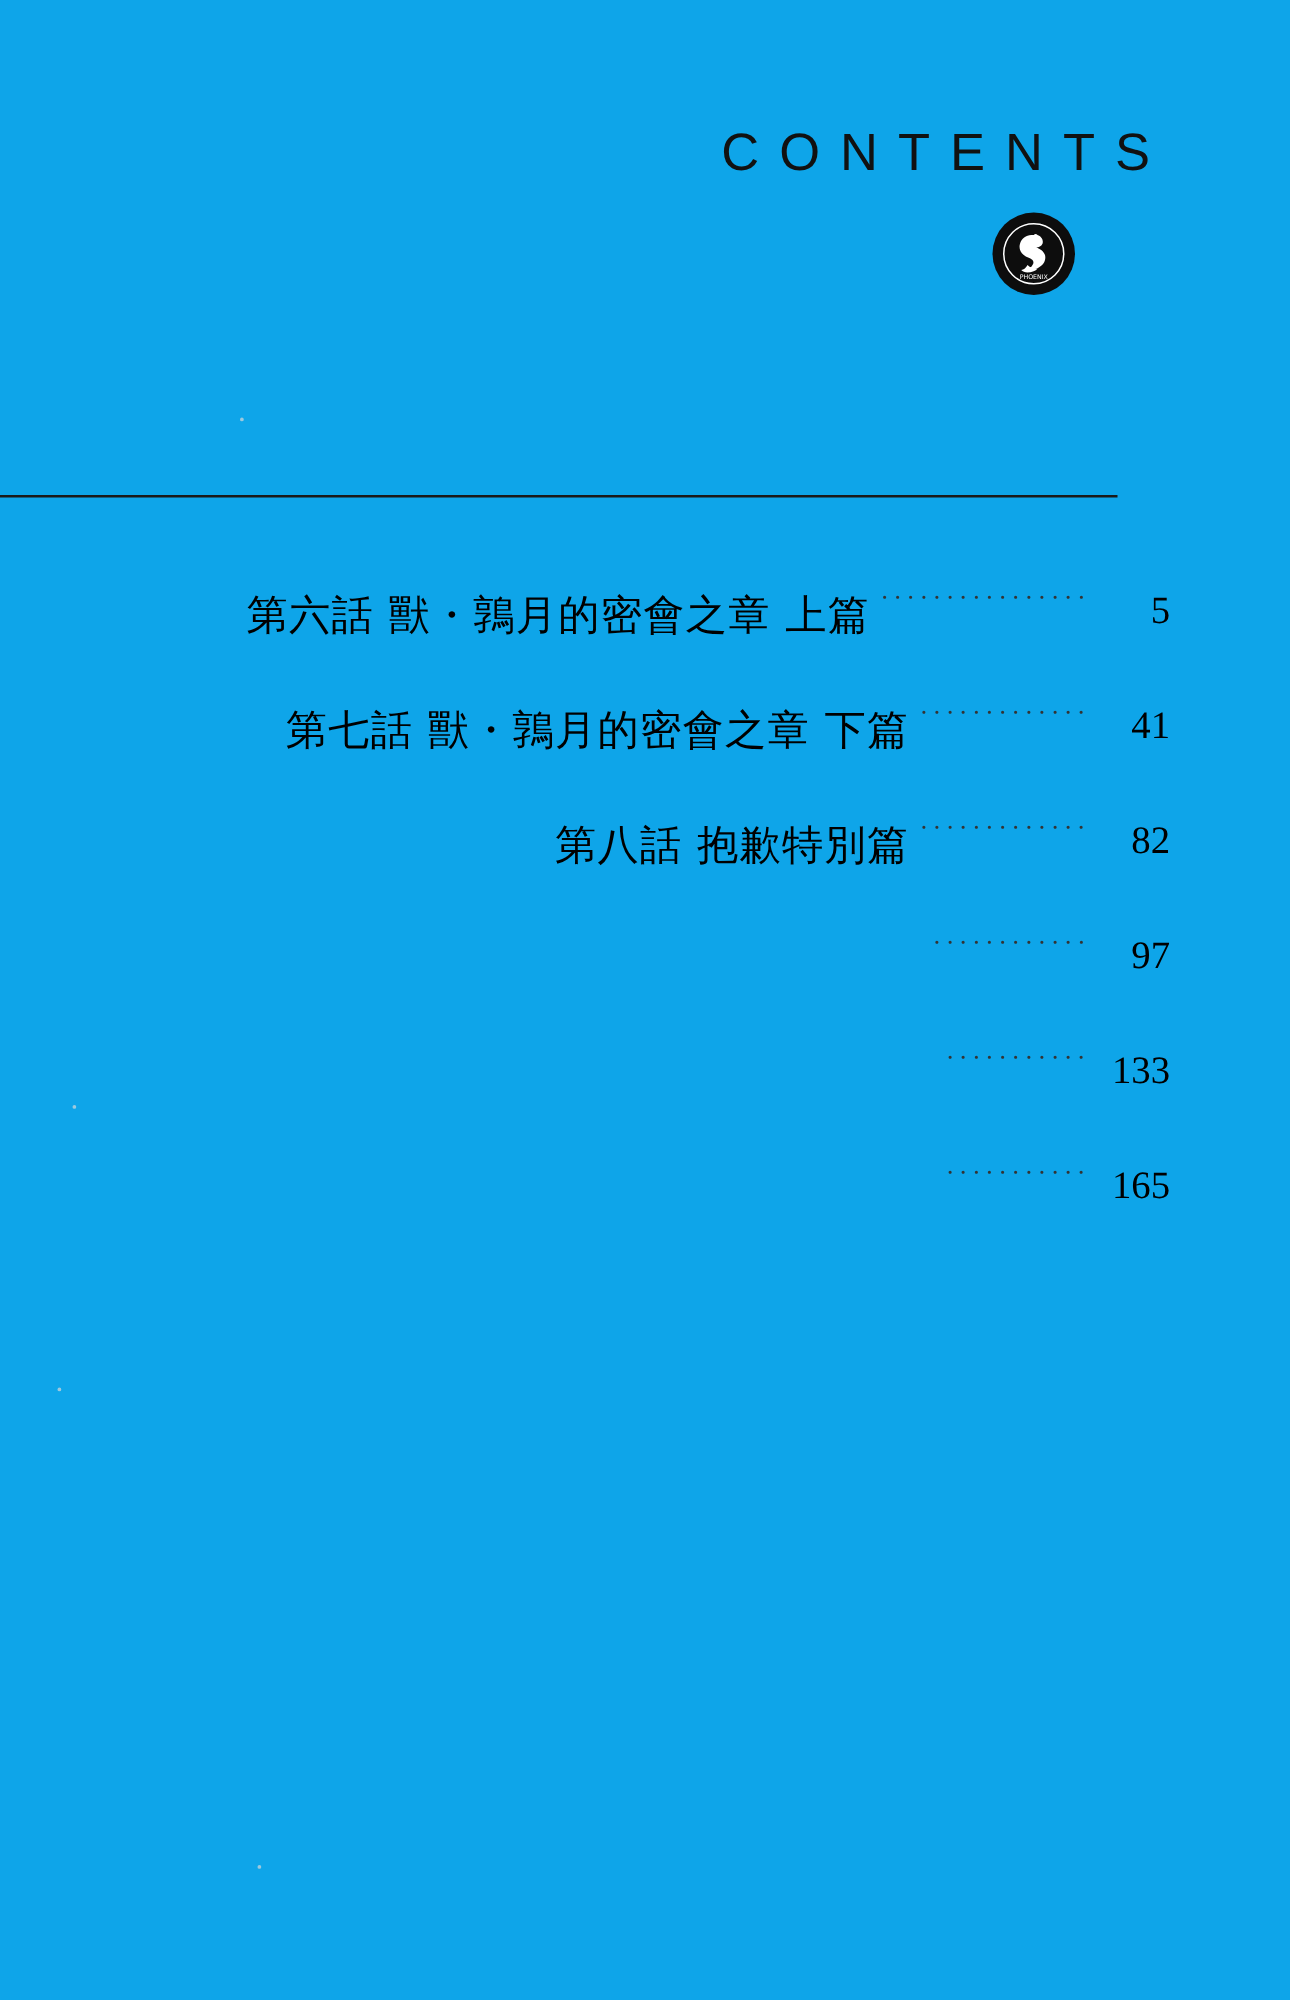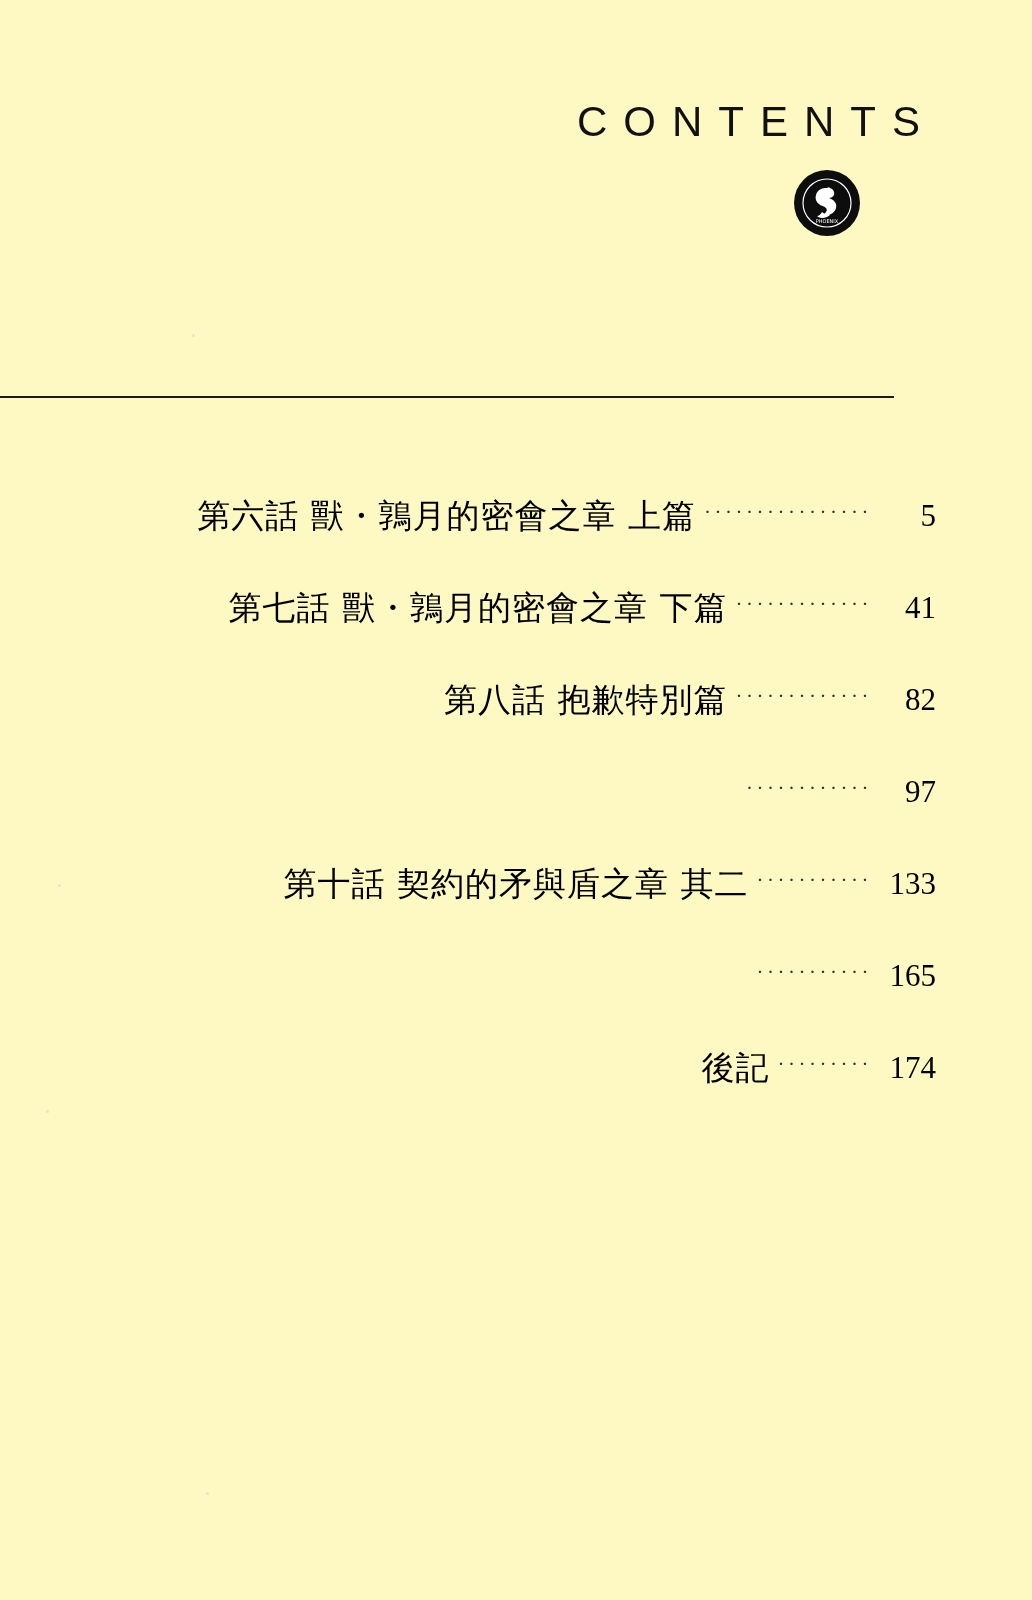--- a/index.html
+++ b/index.html
@@ -11,21 +11,21 @@
     width: 1032px;
     height: 1600px;
     position: relative;
     font-family: "Liberation Serif", serif;
     color: #000000;
     overflow: hidden;
   }
   .page {
     position: absolute;
     inset: 0;
-    background: #fef9c3;
+    background: #0ea5e9;
   }
   
   .contents-title {
     position: absolute;
     top: 98px;
     left: 0;
     right: 96px;
     text-align: right;
     font-family: "Liberation Sans", sans-serif;
     font-size: 42px;
@@ -61,21 +61,21 @@
   .toc {
     position: absolute;
     top: 470px;
     left: 0;
     right: 96px;
     display: flex;
     flex-direction: column;
   }
   .toc-item {
     display: flex;
-    align-items: center;
+    align-items: flex-start;
     justify-content: flex-end;
     height: 92px;
     white-space: nowrap;
   }
   .toc-label {
     font-family: "DejaVu Sans", sans-serif;
     font-size: 33px;
     letter-spacing: 1px;
     color: #000000;
   }
@@ -143,36 +143,30 @@
       <span class="toc-dots">·············</span>
       <span class="toc-page">82</span>
     </div>
 
     <div class="toc-item">
       <span class="toc-dots">············</span>
       <span class="toc-page">97</span>
     </div>
 
     <div class="toc-item">
-      <span class="toc-label">第十話 契約的矛與盾之章 其二</span>
       <span class="toc-dots">···········</span>
       <span class="toc-page">133</span>
     </div>
 
     <div class="toc-item">
       <span class="toc-dots">···········</span>
       <span class="toc-page">165</span>
     </div>
 
 
-    <div class="toc-item">
-      <span class="toc-label">後記</span>
-      <span class="toc-dots">·········</span>
-      <span class="toc-page">174</span>
-    </div>
 
   </div>
 
   <div class="speck" style="top:884px;left:58px;"></div>
   <div class="speck" style="top:1110px;left:46px;"></div>
   <div class="speck" style="top:1492px;left:206px;"></div>
   <div class="speck" style="top:334px;left:192px;"></div>
 
 </div>
 

